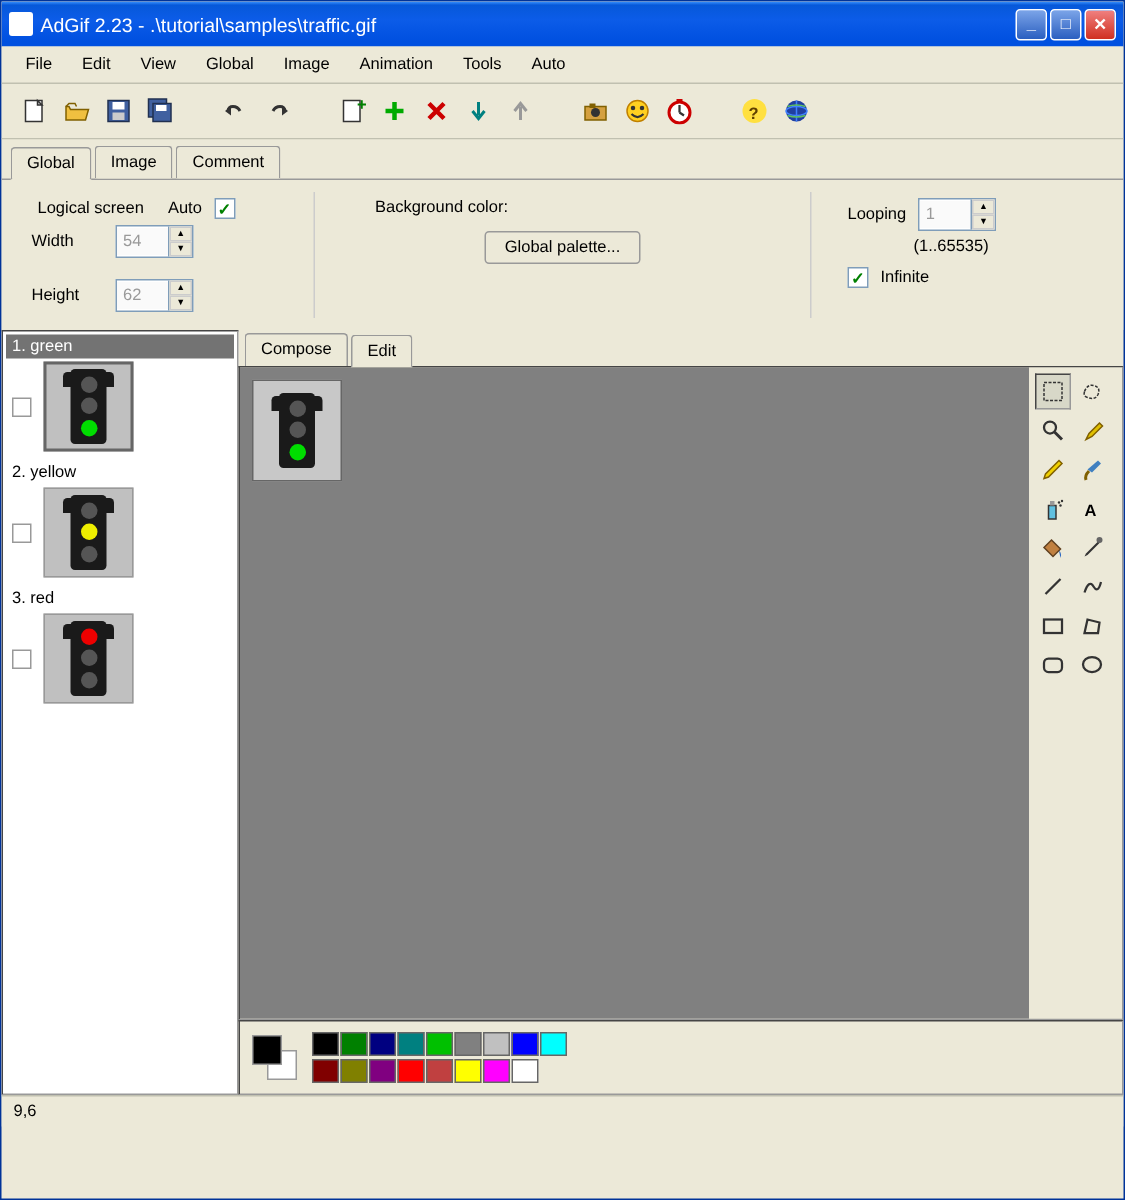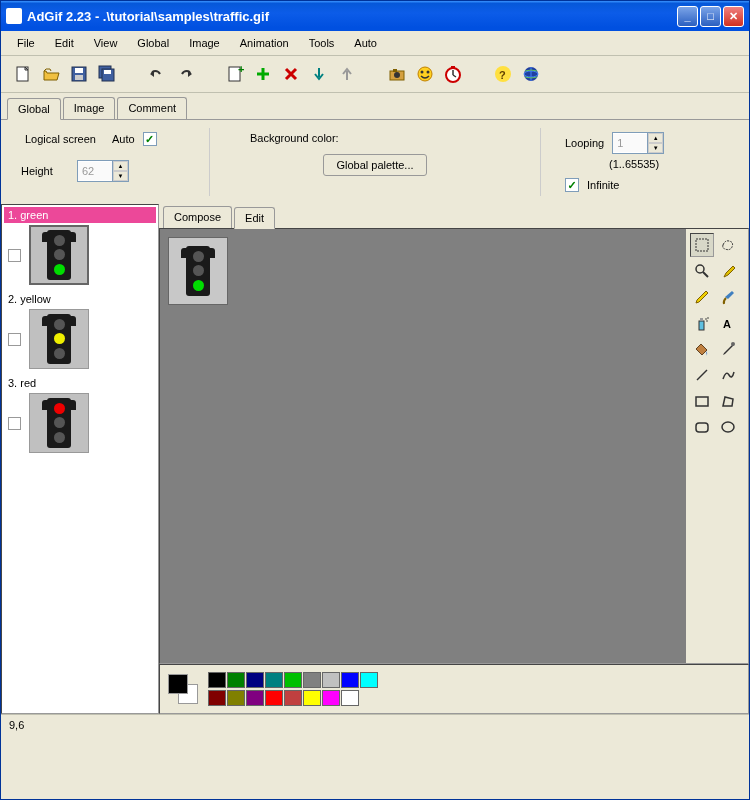--- a/index.html
+++ b/index.html
@@ -1,19 +1,19 @@
 <!DOCTYPE html>
 <html><head>
 <meta charset="utf-8">
 <style>
 * { box-sizing: border-box; margin: 0; padding: 0; font-family: Tahoma, sans-serif; font-size: 11px; }
 body { background: #ece9d8; width: 750px; height: 800px; overflow: hidden; border: 1px solid #003399; }
 .titlebar { background: linear-gradient(to bottom, #3a93ff 0%, #0658d9 8%, #0c5ce8 40%, #0050e0 88%, #0050e0 100%); height: 30px; display: flex; align-items: center; padding: 0 5px; color: white; }
 .titlebar-icon { width: 16px; height: 16px; background: #fff; border-radius: 2px; margin-right: 5px; display: inline-block; }
-.titlebar-text { flex: 1; font-size: 13px; font-weight: bold; }
+.titlebar-text { flex: 1; font-size: 13px; font-weight: normal; }
 .win-buttons { display: flex; gap: 2px; }
 .win-btn { width: 21px; height: 21px; background: linear-gradient(to bottom, #7ba4e8, #2b5fc0); border: 1px solid #fff; border-radius: 3px; color: white; display: flex; align-items: center; justify-content: center; font-weight: bold; cursor: pointer; }
 .win-btn.close { background: linear-gradient(to bottom, #f08080, #d03020); }
 .menubar { background: #ece9d8; padding: 4px 8px; display: flex; gap: 4px; border-bottom: 1px solid #c0c0b0; }
 .menu-item { padding: 2px 8px; cursor: pointer; }
 .toolbar { background: #ece9d8; padding: 6px 10px; display: flex; align-items: center; gap: 4px; border-bottom: 1px solid #c0c0b0; }
 .tool-btn { width: 24px; height: 24px; display: flex; align-items: center; justify-content: center; cursor: pointer; }
 .tool-sep { width: 18px; }
 .tabs1 { display: flex; padding: 4px 6px 0 6px; background: #ece9d8; }
 .tab { padding: 4px 10px; border: 1px solid #999; border-bottom: none; background: #ece9d8; cursor: pointer; margin-right: 2px; border-radius: 3px 3px 0 0; position: relative; }
@@ -25,21 +25,21 @@
 .spinner input { width: 34px; border: none; padding: 2px 4px; height: 18px; }
 .spinner-btns { display: flex; flex-direction: column; border-left: 1px solid #7f9db9; }
 .spinner-btn { width: 15px; height: 10px; background: #ece9d8; font-size: 6px; display: flex; align-items: center; justify-content: center; cursor: pointer; border: 1px solid #ccc; }
 .checkbox { width: 14px; height: 14px; border: 1px solid #7f9db9; background: white; display: inline-flex; align-items: center; justify-content: center; color: green; font-size: 11px; font-weight: bold; }
 .color-box { width: 30px; height: 20px; background: black; border: 1px solid #999; }
 .btn { padding: 4px 12px; border: 1px solid #999; background: #ece9d8; border-radius: 3px; cursor: pointer; }
 .main-area { display: flex; height: 510px; }
 .frames-list { width: 158px; background: white; border: 1px inset #999; overflow-y: auto; }
 .frame-item { padding: 2px; }
 .frame-label { padding: 2px 4px; }
-.frame-item.selected .frame-label { background: #ec4899; color: white; }
+.frame-item.selected .frame-label { background: #737373; color: white; }
 .frame-body { display: flex; align-items: center; gap: 8px; padding: 2px 4px; }
 .frame-check { width: 13px; height: 13px; border: 1px solid #999; background: white; }
 .thumb { width: 60px; height: 60px; background: #c0c0c0; display: flex; align-items: center; justify-content: center; border: 1px solid #999; }
 .frame-item.selected .thumb { border: 2px solid #666; }
 .traffic-light { width: 24px; height: 50px; background: #1a1a1a; border-radius: 3px; display: flex; flex-direction: column; align-items: center; justify-content: space-around; padding: 3px 0; position: relative; }
 .traffic-light::before, .traffic-light::after { content: ''; position: absolute; width: 6px; height: 10px; background: #1a1a1a; top: 2px; }
 .traffic-light::before { left: -5px; border-radius: 3px 0 0 0; }
 .traffic-light::after { right: -5px; border-radius: 0 3px 0 0; }
 .light { width: 11px; height: 11px; border-radius: 50%; background: #555; }
 .light.green-on { background: #0d0; }
@@ -205,20 +205,30 @@
 </div>
 
 <div class="panel">
   <div class="top-structure" style="width:100%">
     <div class="col1">
       <div class="panel-row">
         <span>Logical screen</span>
         <span style="margin-left:8px">Auto</span>
         <span class="checkbox">✓</span>
       </div>
+      <div class="panel-row" style="margin-left:12px">
+        <span class="label">Width</span>
+        <div class="spinner">
+          <input disabled="" style="color: rgb(153, 153, 153);" value="54">
+          <div class="spinner-btns">
+              <div class="spinner-btn">▲</div>
+              <div class="spinner-btn">▼</div>
+            </div>
+        </div>
+      </div>
       <div class="panel-row" style="margin-left:12px;margin-top:14px">
         <span class="label">Height</span>
         <div class="spinner">
           <input disabled="" style="color: rgb(153, 153, 153);" value="62">
           <div class="spinner-btns">
               <div class="spinner-btn">▲</div>
               <div class="spinner-btn">▼</div>
             </div>
         </div>
       </div>

